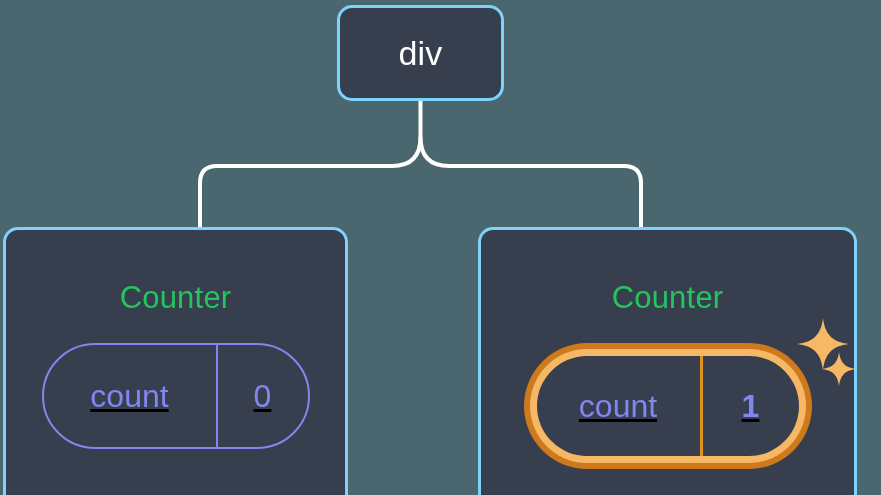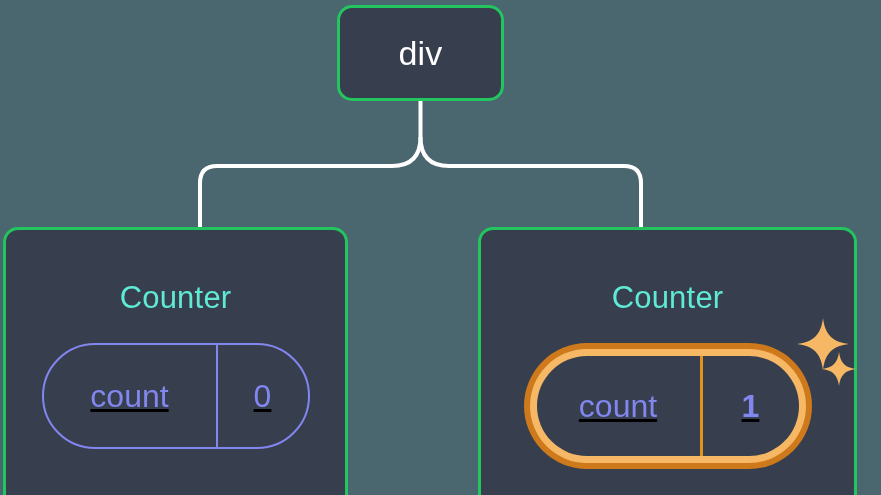--- a/index.html
+++ b/index.html
@@ -27,21 +27,21 @@
     top: 0;
     width: 881px;
     height: 495px;
   }
 
   
   .node {
     position: absolute;
     box-sizing: border-box;
     background: #373e4d;
-    border: 3px solid #22c55e;
+    border: 3px solid #7dd3fc;
     border-radius: 15px;
     text-align: right;
   }
 
   
   #node-div {
     left: 337px;
     top: 5px;
     width: 167px;
     height: 96px;
@@ -68,21 +68,21 @@
     width: 345px;
     height: 282px;
   }
   #node-counter-right {
     left: 478px;
     top: 227px;
     width: 379px;
     height: 282px;
   }
   .counter-title {
-    color: #5eead4;
+    color: #22c55e;
     font-size: 31px;
     line-height: 1;
     margin-top: 52px;
     letter-spacing: 0.2px;
   }
 
   
   .pill-wrap {
     position: relative;
     margin-top: 30px;

